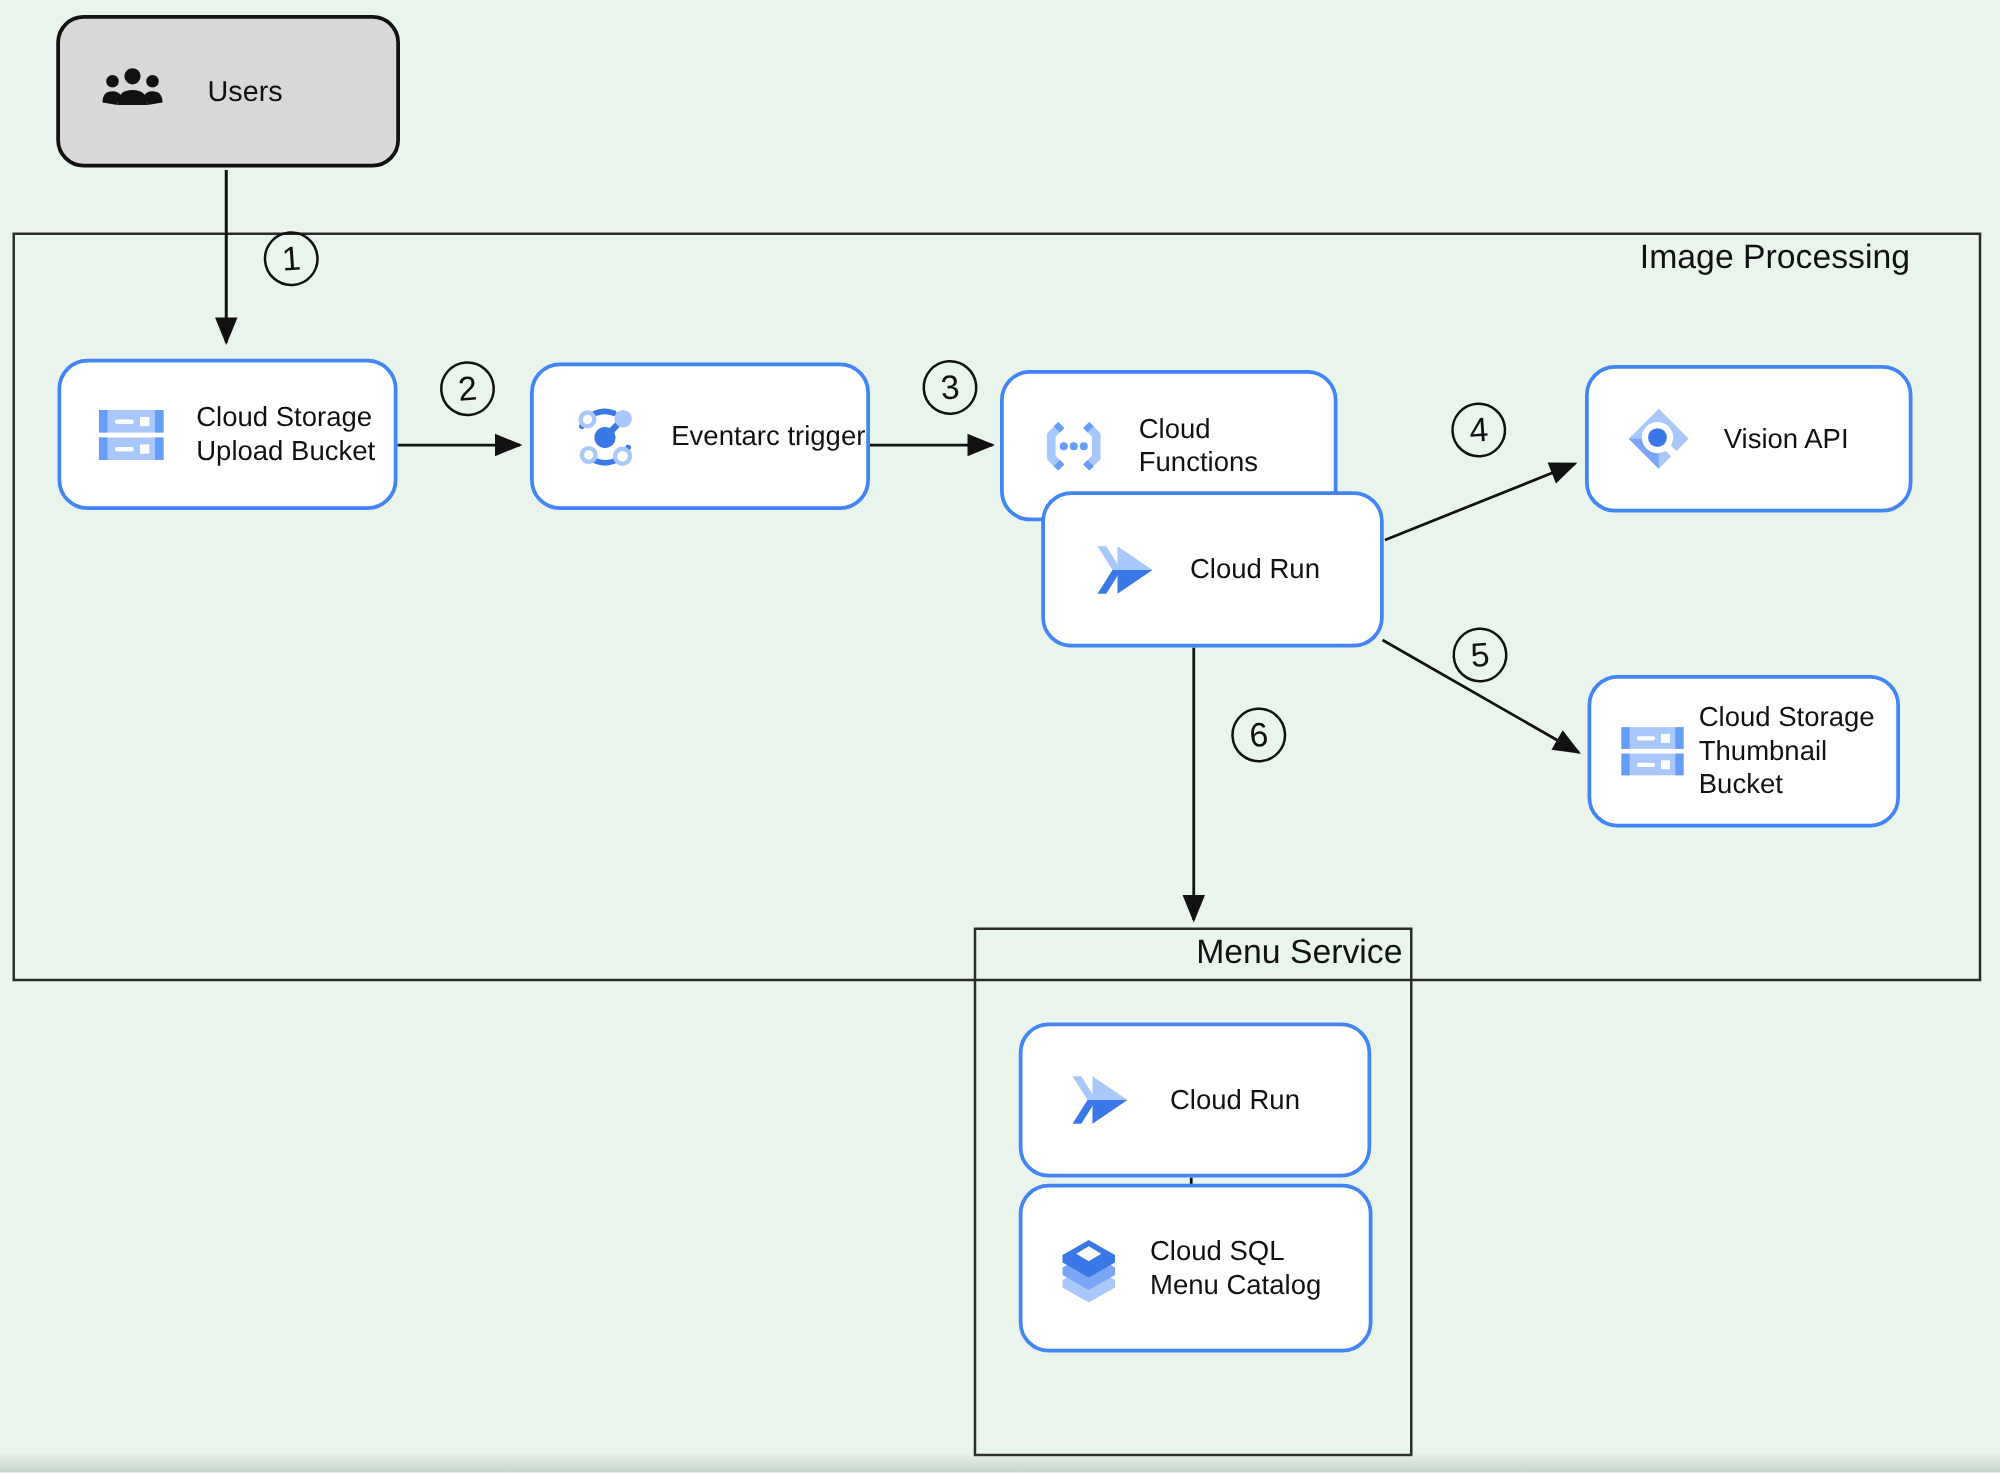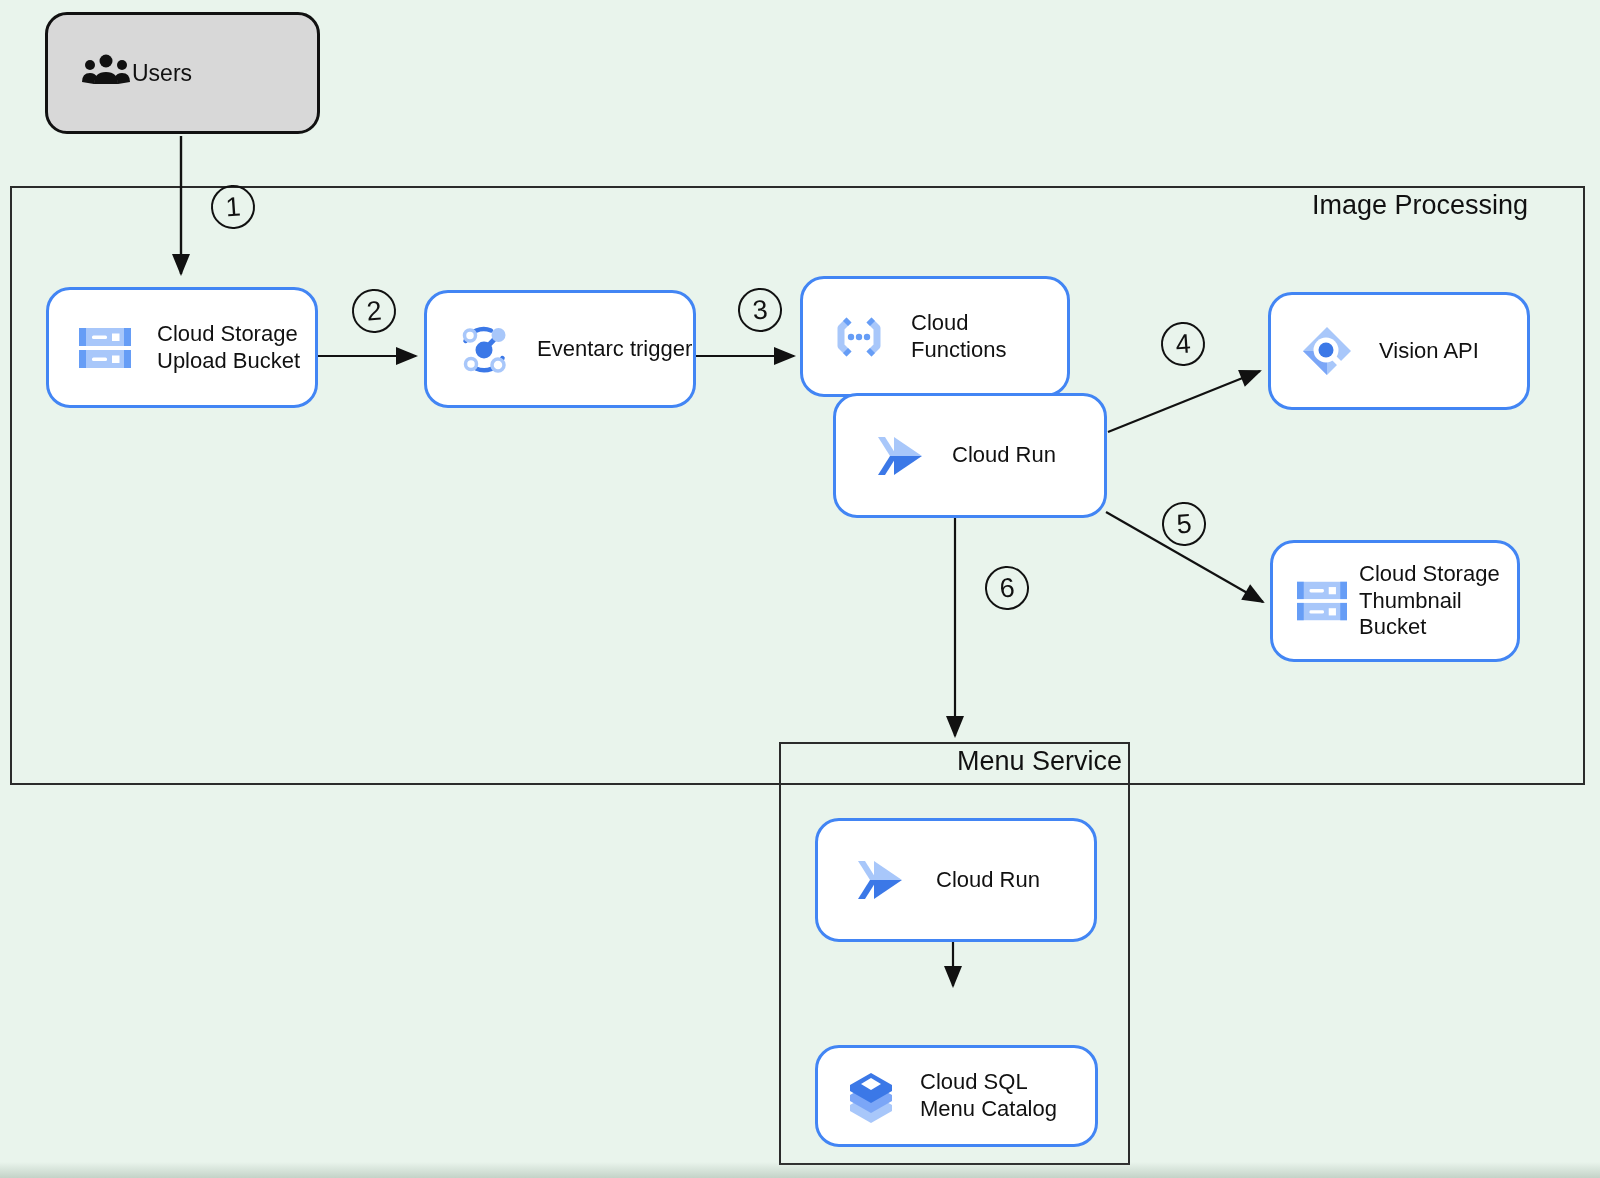--- a/index.html
+++ b/index.html
@@ -8,21 +8,21 @@
 
   .container-box{position:absolute;border:2px solid #2b2b2b;background:transparent;box-sizing:border-box;}
   .container-title{position:absolute;right:0;top:2px;font-size:27px;color:#111;white-space:nowrap;}
 
   .node{position:absolute;background:#ffffff;border:3px solid #4285f4;border-radius:24px;
         box-sizing:border-box;display:flex;align-items:center;padding-left:30px;gap:26px;}
   .node .label{font-size:22px;color:#111;line-height:1.22;white-space:pre-line;}
   .node .icon{display:flex;align-items:center;justify-content:center;flex:0 0 auto;}
 
   .users-node{position:absolute;background:#d8d8d8;border:3px solid #111;border-radius:22px;
-        box-sizing:border-box;display:flex;align-items:center;padding-left:32px;}
+        box-sizing:border-box;display:flex;align-items:center;padding-left:32px;gap:34px;}
   .users-node .label{font-size:23px;color:#111;}
 
   .badge{position:absolute;width:44px;height:44px;border:2.5px solid #111;border-radius:50%;
          box-sizing:border-box;display:flex;align-items:center;justify-content:center;
          font-size:27px;color:#111;background:transparent;transform:rotate(-4deg);}
 
   #arrow-layer{position:absolute;left:0;top:0;pointer-events:none;}
   .bottom-edge{position:absolute;left:0;bottom:0;width:100%;height:16px;
                background:linear-gradient(to bottom, rgba(160,180,165,0) 0%, rgba(150,170,155,0.45) 100%);}
 </style>
@@ -100,21 +100,21 @@
         <circle cx="27" cy="28" r="8.5" fill="#3b78e7"></circle>
         <circle cx="41.5" cy="13" r="7" fill="#a8c7fa"></circle>
         <circle cx="13" cy="13.5" r="5.5" fill="#fff" stroke="#a8c7fa" stroke-width="3.5"></circle>
         <circle cx="14" cy="42" r="5.5" fill="#fff" stroke="#a8c7fa" stroke-width="3.5"></circle>
         <circle cx="41" cy="43" r="6" fill="#fff" stroke="#a8c7fa" stroke-width="3.5"></circle>
       </svg>
     </span>
     <span class="label">Eventarc trigger</span>
   </div>
 
-  <div class="node" style="left:800px;top:276px;width:270px;height:121px;z-index:2;">
+  <div class="node" style="left:800px;top:296px;width:270px;height:121px;z-index:2;">
     <span class="icon">
       <svg width="52" height="44" viewBox="0 0 52 44">
         <path d="M16,5 L8,13 L8,31 L16,39" fill="none" stroke="#a8c7fa" stroke-width="7" stroke-linejoin="round"></path>
         <path d="M16,5 L12.5,8.5" fill="none" stroke="#669df6" stroke-width="7"></path>
         <path d="M16,39 L12.5,35.5" fill="none" stroke="#669df6" stroke-width="7"></path>
         <path d="M36,5 L44,13 L44,31 L36,39" fill="none" stroke="#a8c7fa" stroke-width="7" stroke-linejoin="round"></path>
         <path d="M36,5 L39.5,8.5" fill="none" stroke="#669df6" stroke-width="7"></path>
         <path d="M36,39 L39.5,35.5" fill="none" stroke="#669df6" stroke-width="7"></path>
         <circle cx="18" cy="22" r="3.2" fill="#669df6"></circle>
         <circle cx="26" cy="22" r="3.2" fill="#669df6"></circle>
@@ -177,21 +177,21 @@
       <svg width="50" height="44" viewBox="0 0 50 44">
         <polygon points="2,3 9,3 21,22 14,22" fill="#a8c7fa"></polygon>
         <polygon points="14,22 21,22 9,41 2,41" fill="#3b78e7"></polygon>
         <polygon points="18,3 46,22 18,22" fill="#a8c7fa"></polygon>
         <polygon points="18,22 46,22 18,41" fill="#3b78e7"></polygon>
       </svg>
     </span>
     <span class="label">Cloud Run</span>
   </div>
 
-  <div class="node" style="left:815px;top:1045px;width:283px;height:102px;">
+  <div class="node" style="left:815px;top:947px;width:283px;height:135px;">
     <span class="icon">
       <svg width="46" height="54" viewBox="0 0 46 54">
         <path d="M2,36 L23,24 L44,36 L44,42 L23,54 L2,42 Z" fill="#a8c7fa"></path>
         <path d="M2,26 L23,14 L44,26 L44,32 L23,44 L2,32 Z" fill="#7ba6f7"></path>
         <path d="M2,16 L23,4 L44,16 L44,22 L23,34 L2,22 Z" fill="#3b78e7"></path>
         <polygon points="23,9 33,15 23,21 13,15" fill="#fff"></polygon>
       </svg>
     </span>
     <span class="label">Cloud SQL
 Menu Catalog</span>

